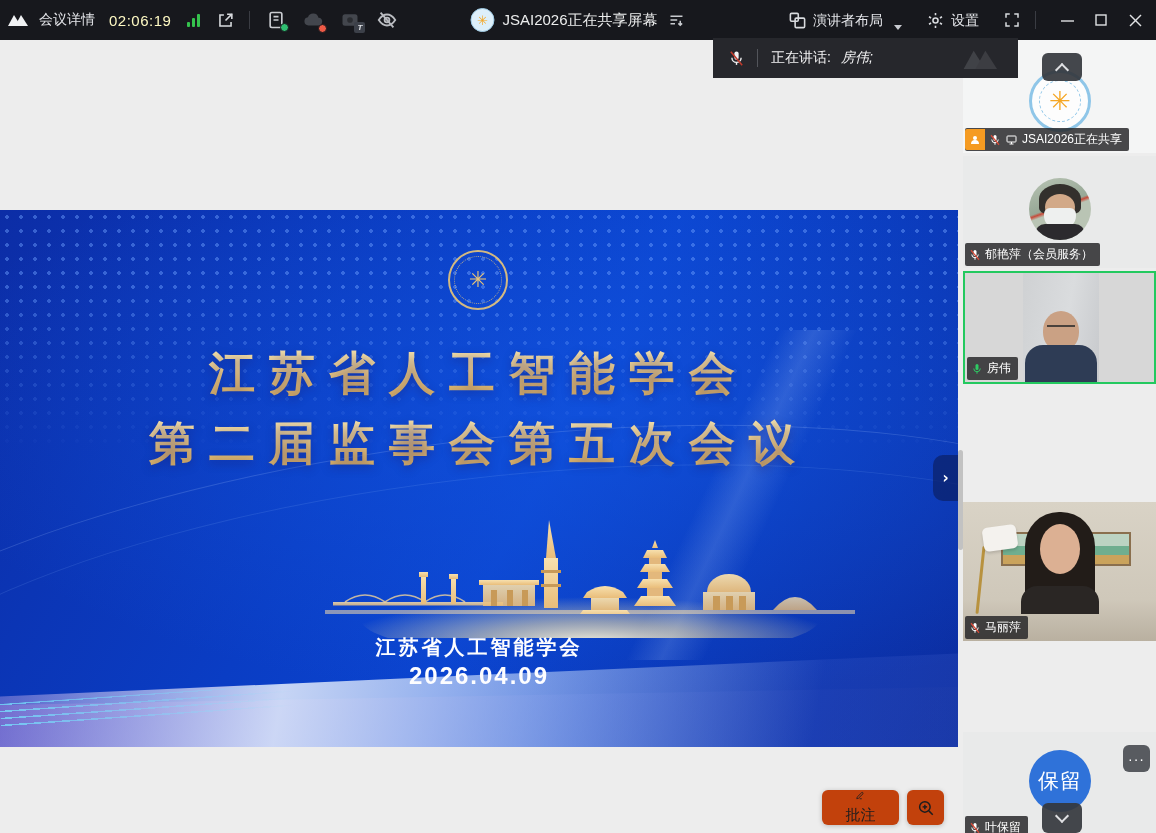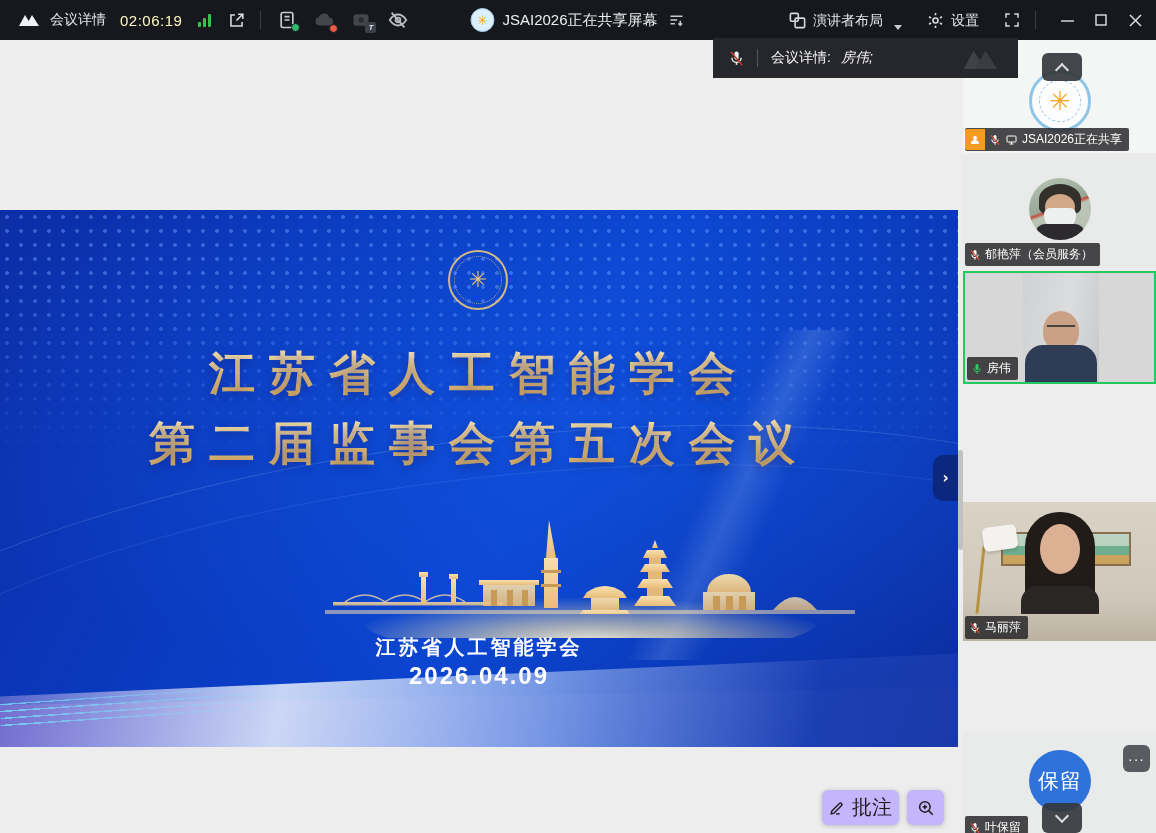--- a/index.html
+++ b/index.html
@@ -3,21 +3,21 @@
 <meta charset="utf-8">
 <style>
   * { margin:0; padding:0; box-sizing:border-box; }
   html,body { background:#555; }
   body { font-family:"Liberation Sans", sans-serif; }
   #app { position:relative; width:1156px; height:833px; background:#ededed; overflow:hidden; }
 
   
   .titlebar { position:absolute; left:0; top:0; width:1156px; height:40px; background:#17181d; z-index:40;
               display:flex; align-items:center; color:#e3e4e8; font-size:14px; }
-  .tb-left { display:flex; align-items:center; height:100%; padding-left:17px; }
+  .tb-left { display:flex; align-items:center; height:100%; padding-left:6px; }
   .tb-center { position:absolute; left:50%; top:0; height:40px; transform:translateX(-50%);
                display:flex; align-items:center; gap:8px; }
   .tb-right { position:absolute; right:0; top:0; height:40px; display:flex; align-items:center; }
   .tb-item { display:flex; align-items:flex-end; gap:6px; cursor:default; }
   .tb-divider { width:1px; height:18px; background:#3a3c43; margin:0 14px; }
   .tb-text { white-space:nowrap; }
   .timer { margin-left:14px; font-size:15px; letter-spacing:.5px; color:#fef9c3; }
   .meetlogo { width:26px; height:18px; margin-right:7px; }
   .sigbars { display:flex; align-items:flex-end; gap:2px; height:14px; margin-left:16px; }
   .sigbars i { display:block; width:3px; background:#35c24d; border-radius:1px; }
@@ -85,22 +85,22 @@
   
   .panel-handle { position:absolute; left:933px; top:455px; width:25px; height:46px; z-index:10;
                   background:rgba(12,34,110,.78); border-radius:10px 0 0 10px;
                   display:flex; align-items:center; justify-content:center; }
   .panel-handle span { color:#fff; font-size:15px; font-weight:bold; font-family:"DejaVu Sans", sans-serif; }
   .scrollbar { position:absolute; left:958px; top:40px; width:5px; height:793px; }
   .scroll-thumb { position:absolute; left:0; top:410px; width:5px; height:100px; background:#c2c2c2; border-radius:3px; }
 
   
   .canvas-btns { position:absolute; left:822px; top:790px; display:flex; gap:8px; z-index:12; }
-  .cbtn { background:#c4b5fd; border-radius:6px; height:35px; display:flex; align-items:center; justify-content:center;
-          box-shadow:0 1px 5px rgba(0,0,0,.22); color:#1d1d1f; font-size:20px; gap:6px; }
+  .cbtn { background:#c2410c; border-radius:6px; height:35px; display:flex; align-items:center; justify-content:center;
+          box-shadow:0 1px 5px rgba(0,0,0,.22); color:#1d1d1f; font-size:15px; gap:6px;flex-direction:column; }
   .cbtn.annotate { width:77px; } .cbtn.zoom { width:37px; }
 
   
   .tile { position:absolute; left:963px; width:193px; background:#e9eaea; overflow:hidden; }
   .name-tag { position:absolute; left:2px; bottom:2px; background:rgba(34,34,36,.82); color:#fff; font-size:12px;
               display:flex; align-items:center; gap:4px; padding:3px 7px 3px 4px; border-radius:2px; white-space:nowrap; z-index:5; }
   .chev-btn { position:absolute; left:79px; width:40px; height:28px; background:rgba(52,55,61,.92); border-radius:6px;
               display:flex; align-items:center; justify-content:center; z-index:6; }
   .chev { width:10px; height:10px; border:2px solid #dfe0e3; border-left:0; border-top:0; }
   .chev.up { transform:rotate(-135deg); margin-top:5px; }
@@ -263,21 +263,21 @@
   <div class="toast">
     <span class="mic">
       <svg width="17" height="17" viewBox="0 0 24 24">
         <rect x="9" y="2" width="6" height="12" rx="3" fill="#f2f2f3"></rect>
         <path d="M5.5 11 a6.5 6.5 0 0 0 13 0" stroke="#f2f2f3" stroke-width="2" fill="none"></path>
         <line x1="12" y1="17.5" x2="12" y2="21" stroke="#f2f2f3" stroke-width="2"></line>
         <line x1="4" y1="2.5" x2="20" y2="21.5" stroke="#c0392b" stroke-width="2.2"></line>
       </svg>
     </span>
     <span class="vdiv"></span>
-    <span>会议详情:</span>
+    <span>正在讲话:</span>
     <span style="margin-left:10px;font-style:italic;">房伟;</span>
     <span class="toast-mark">
       <svg width="52" height="30" viewBox="0 0 26 18">
         <path d="M2 15 L8 4 L13 12 L11 15 Z" fill="#9fa1a6"></path>
           <path d="M9 15 L15 4 L22 15 Z" fill="#8a8c91"></path>
       </svg>
     </span>
   </div>
 
   <div class="slide">

